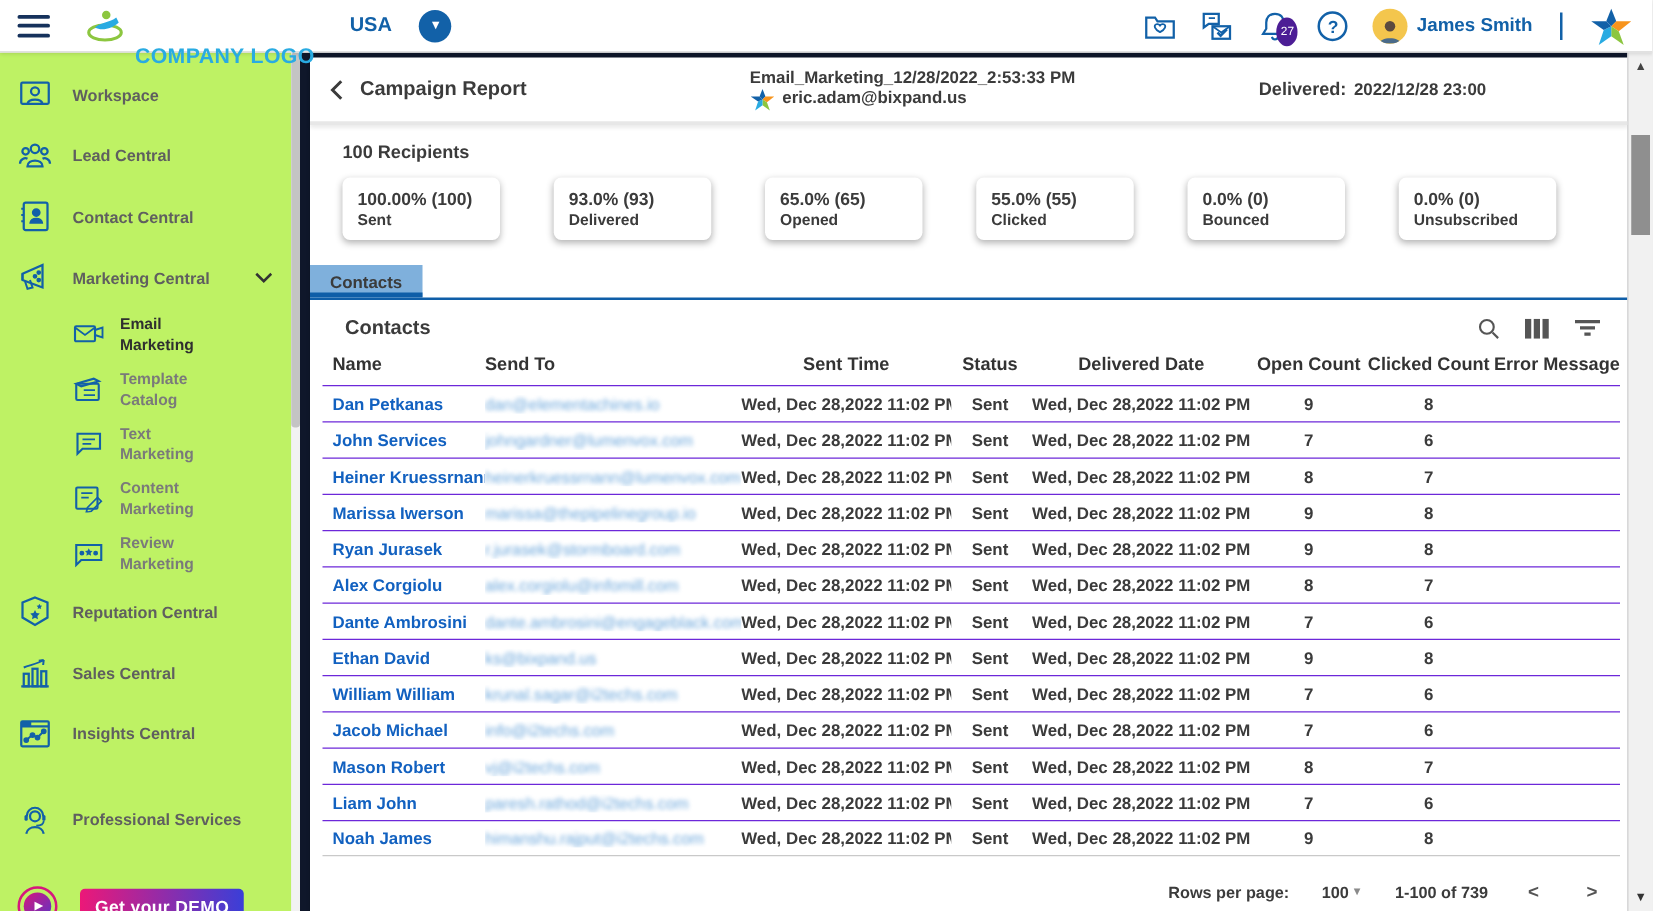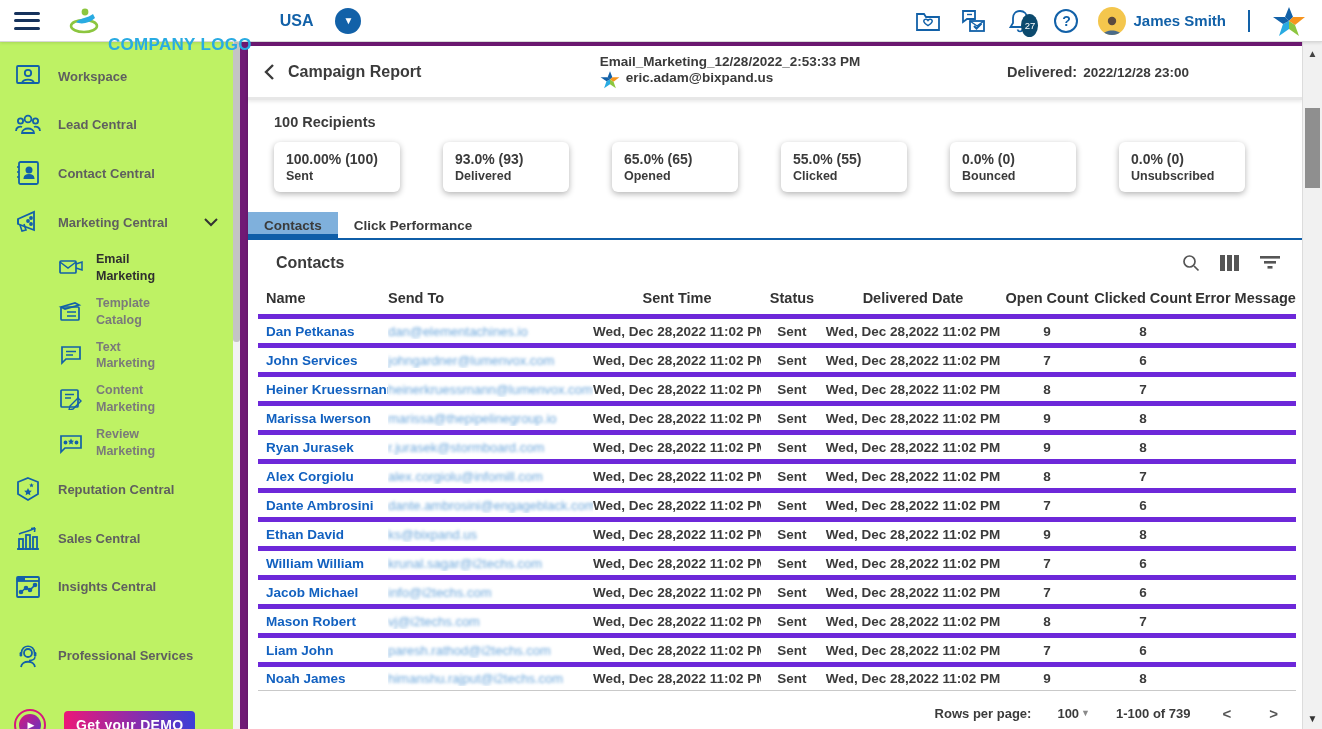--- a/index.html
+++ b/index.html
@@ -13,21 +13,21 @@
   .hamburger { width:26px; height:18px; margin-left:14px; display:flex; flex-direction:column;
     justify-content:space-between; cursor:pointer; }
   .hamburger span { height:3px; background:#16325c; border-radius:2px; }
   .brand-wrap { display:flex; align-items:center; margin-left:28px; gap:6px; }
   .brand-text { color:#29abe2; font-weight:bold; font-size:17px; letter-spacing:.3px;margin-top:48px; }
   .region { color:#1261a8; font-weight:bold; font-size:16px; margin-left:28px; }
   .region-drop { width:26px; height:26px; border-radius:50%; background:#1261a8; color:#fff;
     display:flex; align-items:center; justify-content:center; font-size:10px; margin-left:22px; cursor:pointer; }
   .topbar-right { margin-left:auto; display:flex; align-items:center; gap:18px; padding-right:16px; }
   .tb-icon { position:relative; width:28px; height:28px; display:flex; align-items:center; justify-content:center; cursor:pointer; }
-  .badge { position:absolute; bottom:-2px; right:-4px; min-width:17px; height:23px; background:#0c4a6e;
+  .badge { position:absolute; bottom:-2px; right:-4px; min-width:17px; height:23px; background:#4c1d95;
     color:#fff; border-radius:50%; font-size:9.5px; font-weight:normal; display:flex; align-items:center; justify-content:center; }
   .help-circle { width:24px; height:24px; border:2px solid #1261a8; border-radius:50%; color:#1261a8;
     font-weight:bold; font-size:14px; display:flex; align-items:center; justify-content:center; }
   .user-wrap { display:flex; align-items:center; gap:7px; cursor:pointer; }
   .avatar { width:28px; height:28px; border-radius:50%; background:#f4c64d; display:flex;
     align-items:flex-end; justify-content:center; overflow:hidden; }
   .user-name { color:#1261a8; font-weight:bold; font-size:15px; }
   .v-divider { width:2px; height:22px; background:#1261a8; margin:0 4px; }
 
   
@@ -46,21 +46,21 @@
   .play-icon { width:32px; height:32px; border-radius:50%; border:2px solid #d6177d;
     display:flex; align-items:center; justify-content:center; cursor:pointer; }
   .play-inner { width:22px; height:22px; border-radius:50%; background:linear-gradient(135deg,#d6177d,#5a35c8);
     display:flex; align-items:center; justify-content:center; color:#fff; font-size:9px; padding-left:2px; }
   .demo-btn { background:linear-gradient(90deg,#ec1878,#3a3fd8); color:#fff; font-weight:bold;
     font-size:14px; padding:6px 12px; border-radius:4px; border:none; cursor:pointer; letter-spacing:.3px; }
   .side-scroll { width:7px; background:#f2f2f2; position:relative; }
   .side-scroll .thumb { position:absolute; top:0; width:7px; height:300px; background:#c4c4c4; border-radius:3px; }
 
   
-  .main-area { flex:1; background:#701a75; padding:4px 0 0 8px; min-width:0; display:flex; flex-direction:column; }
+  .main-area { flex:1; background:#0f172a; padding:4px 0 0 8px; min-width:0; display:flex; flex-direction:column; }
   .main-card { background:#fff; flex:1; display:flex; flex-direction:column;
     box-shadow:0 1px 3px rgba(0,0,0,.2); min-height:0; }
   .report-header { height:54px; display:flex; align-items:center; padding:0 14px;
     border-bottom:3px solid #e7e7e7; box-shadow:0 2px 3px rgba(0,0,0,.08); }
   .rh-left { flex:0 0 290px; display:flex; align-items:center; gap:12px; }
   .back-btn { cursor:pointer; display:flex; align-items:center; }
   .rh-title { font-size:16px; font-weight:bold; color:#3b3b3b; }
   .rh-center { flex:1; display:flex; justify-content:center; }
   .rh-campaign { display:flex; flex-direction:column; gap:1px; }
   .rh-campaign-name { font-size:13.5px; font-weight:bold; color:#3b3b3b; }
@@ -84,27 +84,27 @@
   .tab { padding:6px 16px 5px 16px; font-size:13.5px; font-weight:bold; color:#3b3b3b; cursor:pointer; }
   .tab.active { background:#7fb0dc; border-bottom:4px solid #0f5ea8; padding-bottom:1px; }
 
   
   .section-head { display:flex; align-items:center; padding:14px 22px 8px 28px; }
   .section-title { font-size:16px; font-weight:bold; color:#3b3b3b; }
   .tool-icons { margin-left:auto; display:flex; gap:20px; align-items:center; }
   .tool-icons > div { cursor:pointer; }
 
   
-  .table-wrap { flex:1; min-height:0; display:flex; flex-direction:column; padding:0 6px 0 10px;justify-content:center; }
+  .table-wrap { flex:1; min-height:0; display:flex; flex-direction:column; padding:0 6px 0 10px; }
   .grid-row { display:grid;
     grid-template-columns:130px 205px 168px 62px 180px 88px 104px 1fr;
     align-items:center; }
   .thead { padding:4px 0 8px 0; }
   .thead .th { font-size:14.5px; font-weight:bold; color:#333; }
-  .tr { height:29px; border-top:5px solid #6d28d9; }
+  .tr { height:29px; border-top:1px solid #6d28d9; }
   .tr:last-child { border-bottom:1px solid #c9c9c9; }
   .td { font-size:13.5px; color:#3b3b3b; white-space:nowrap; overflow:hidden; }
   .cell-name { padding-left:8px; }
   .cell-name a { color:#1261c0; font-weight:bold; text-decoration:none; cursor:pointer; font-size:13.5px; }
   .cell-email { color:#6ea8dc; filter:blur(1.6px); font-size:13px; cursor:pointer; }
   .c-center { text-align:center; }
   .cell-date { font-weight:bold; }
   .cell-status { font-weight:bold; }
   .cell-count { font-weight:600; }
   .th.c-left { padding-left:8px; }
@@ -442,21 +442,20 @@
             </div>
             <div class="stat-card">
               <div class="stat-value">0.0% (0)</div>
               <div class="stat-label">Unsubscribed</div>
             </div>
           </div>
         </div>
 
         <div class="tabs">
           <div class="tab active">Contacts</div>
-          <div class="tab">Click Performance</div>
         </div>
 
         <div class="section-head">
           <span class="section-title">Contacts</span>
           <div class="tool-icons">
             <div>
               <svg width="18" height="18" viewBox="0 0 18 18" fill="none" stroke="#555" stroke-width="1.7">
                 <circle cx="7.5" cy="7.5" r="5.5"></circle>
                   <path d="M12 12 l4.5 4.5"></path>
               </svg>

